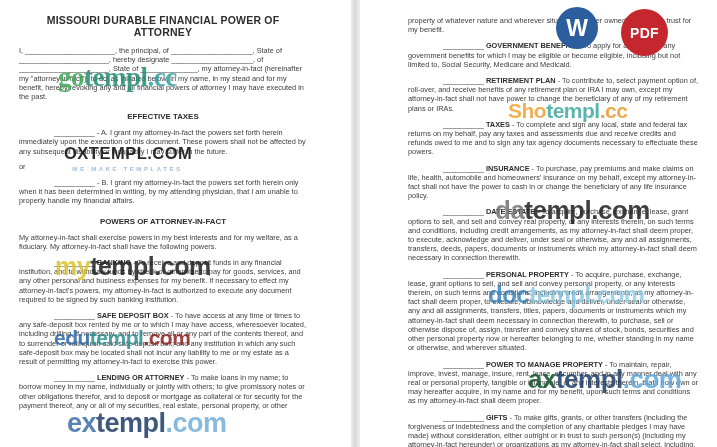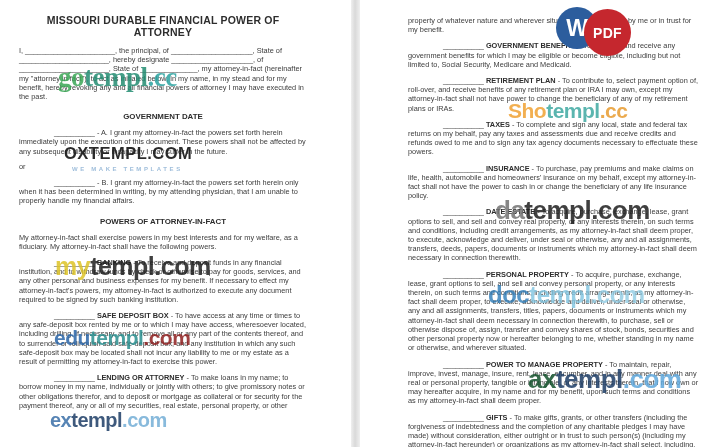--- a/index.html
+++ b/index.html
@@ -16,41 +16,41 @@
   .ind{text-indent:35px;}
   .pw-name{font-weight:bold;color:#2d2d2d;}
   .or{margin:6px 0 0;}
   
   .wm{position:absolute;font-weight:bold;white-space:nowrap;opacity:.85;letter-spacing:-.5px;line-height:1;}
   .wm-go{left:58px;top:64px;font-size:27px;font-family:Liberation Serif, serif;}
   .wm-ox{left:64px;top:145px;font-size:16.5px;letter-spacing:.5px;opacity:.92;}
   .wm-ox-sub{left:72px;top:166px;font-size:6px;letter-spacing:2.6px;font-weight:bold;position:absolute;white-space:nowrap;}
   .wm-my{left:55px;top:254px;font-size:25px;}
   .wm-edu{left:54px;top:327px;font-size:21px;}
-  .wm-ex{left:50px;top:410px;font-size:20px;}
+  .wm-ex{left:67px;top:410px;font-size:27px;}
   .wm-sho{left:148px;top:100px;font-size:21px;}
   .wm-da{left:135px;top:197px;font-size:26px;}
   .wm-doc{left:128px;top:283px;font-size:24px;opacity:.8;}
   .wm-ax{left:168px;top:366px;font-size:26px;}
   
   .badge{position:absolute;border-radius:50%;display:flex;align-items:center;justify-content:center;color:#fff;font-weight:bold;cursor:pointer;}
   .badge-w{left:556px;top:7px;width:42px;height:42px;font-size:23px;z-index:5;}
-  .badge-pdf{left:584px;top:9px;width:47px;height:47px;font-size:14px;letter-spacing:.3px;z-index:6;}
+  .badge-pdf{left:621px;top:9px;width:47px;height:47px;font-size:14px;letter-spacing:.3px;z-index:6;}
 </style>
 </head>
 <body>
 
 <div class="stage">
   <div class="pages">
 
     <div class="page page-left">
       <h1 class="doc-title">MISSOURI DURABLE FINANCIAL POWER OF ATTORNEY</h1>
       <p class="b">I, ______________________, the principal, of ____________________, State of ______________________, hereby designate ____________________, of ______________________, State of ______________, my attorney-in-fact (hereinafter my "attorney in fact"), to act as initialed below, in my name, in my stead and for my benefit, hereby revoking any and all financial powers of attorney I may have executed in the past.</p>
 
-      <h2 class="heading">GOVERNMENT DATE</h2>
+      <h2 class="heading">EFFECTIVE TAXES</h2>
 
       <p class="b ind">
         <span>__________</span>
         <span>- A. I grant my attorney-in-fact the powers set forth herein immediately upon the execution of this document. These powers shall not be affected by any subsequent disability or incapacity I may suffer in the future.</span>
       </p>
       <p class="b or">or</p>
       <p class="b ind">
         <span>__________</span>
         <span>- B. I grant my attorney-in-fact the powers set forth herein only when it has been determined in writing, by my attending physician, that I am unable to properly handle my financial affairs.</span>
       </p>

